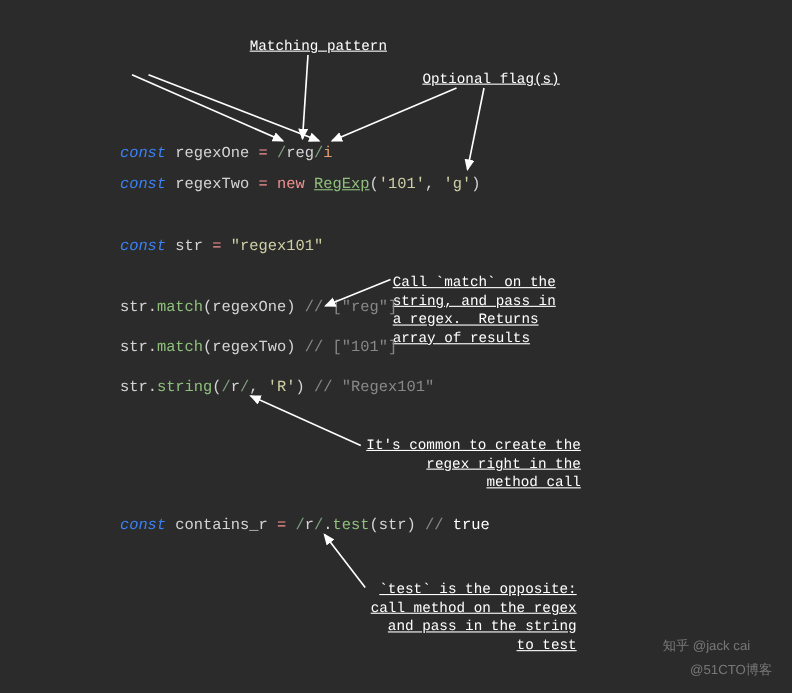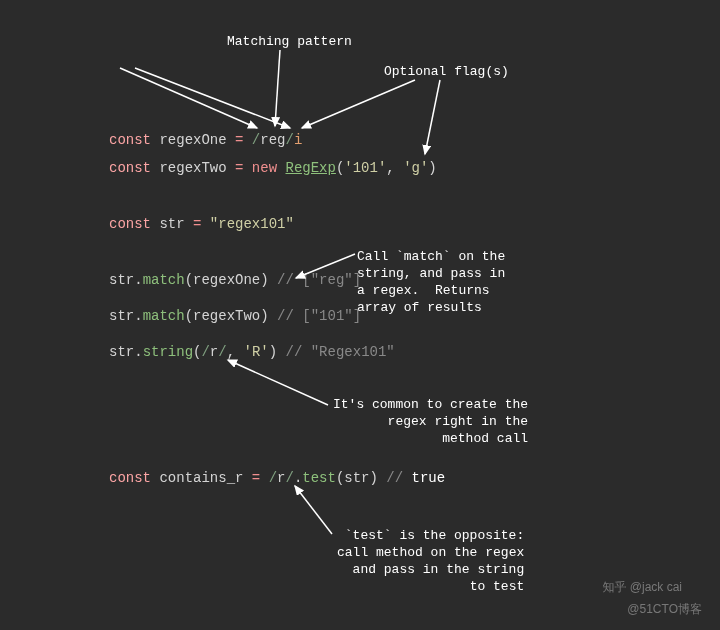--- a/index.html
+++ b/index.html
@@ -10,23 +10,23 @@
   font-size: 13px;
   color: #d4d4d4;
 }
 .canvas {
   position: relative;
   width: 720px;
   height: 630px;
   background: #2b2b2b;
   overflow: hidden;
 }
-.ann { position: absolute; color: #ffffff; font-size: 13px; line-height: 1.3; }
+.ann { position: absolute; color: #ffffff; font-size: 13px; line-height: 1.3; text-decoration: underline; }
 .code { position: absolute; white-space: nowrap; font-size: 14px; }
-.k { color: #fca5a5; }
+.k { color: #3b82f6; font-style: italic; }
 .fn { color: #8ec07c; }
 .fn-u { color: #8ec07c; text-decoration: underline; margin-top: 45px; }
 .slash { color: #7f9f7f; }
 .pat { color: #d4d4d4; }
 .flag { color: #e29f6f; }
 .str { color: #cfcfa5; }
 .op { color: #f08f8f; }
 .new { color: #f08f8f; }
 .c { color: #888888; }
 .b { color: #ffffff; }

